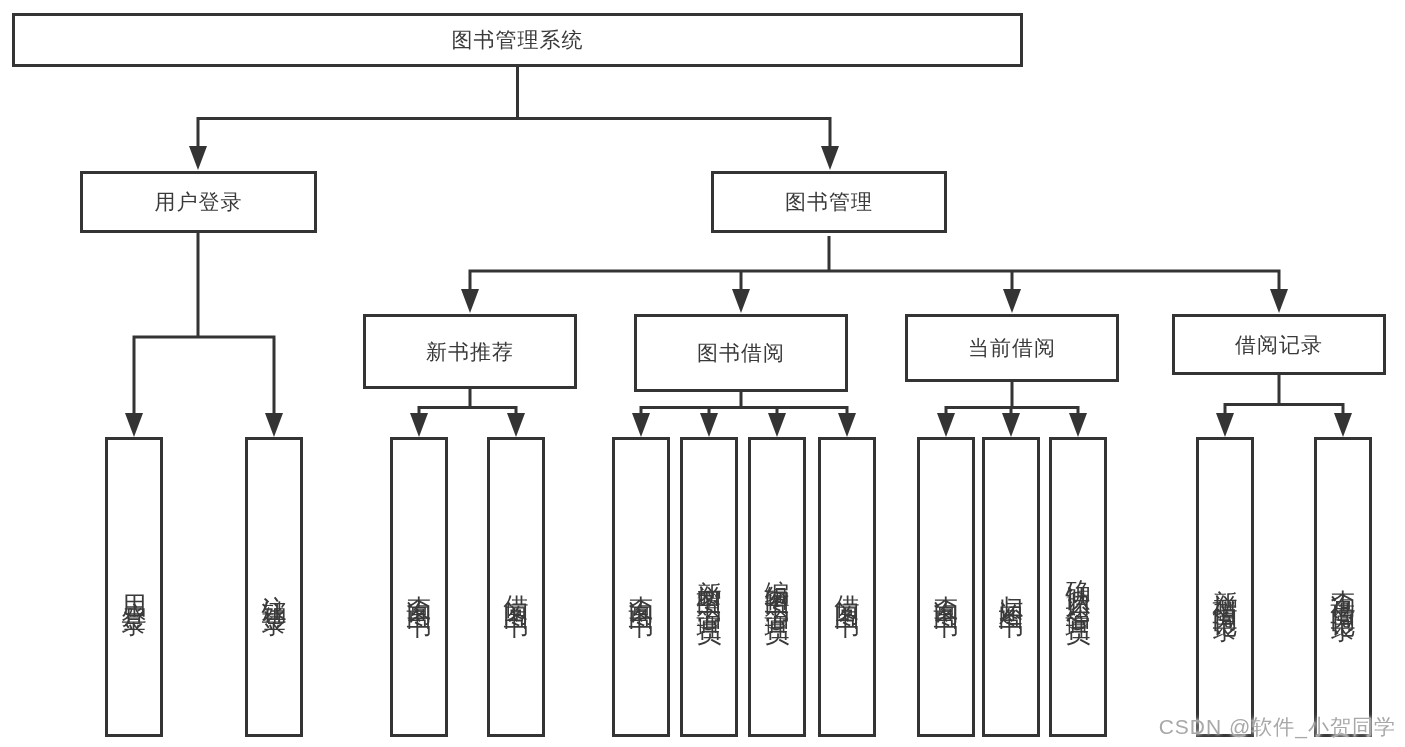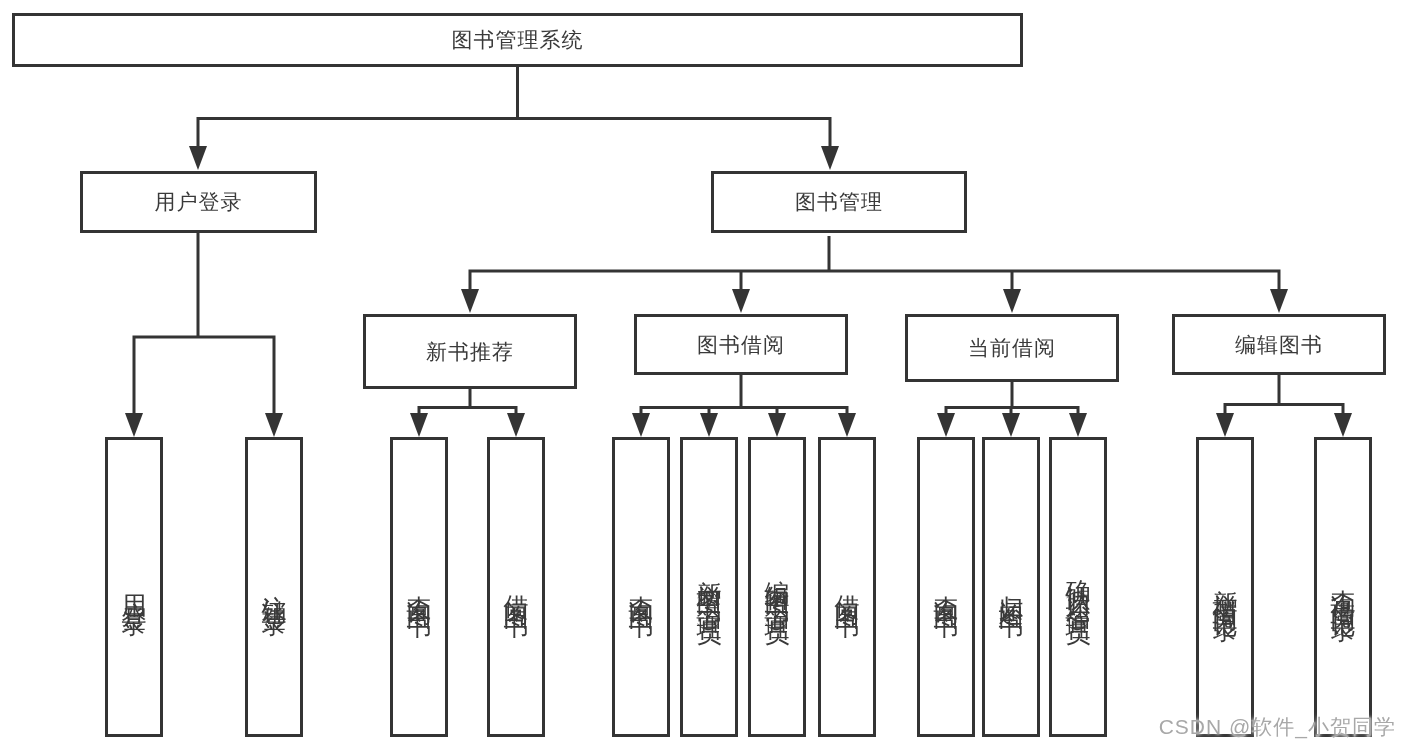--- a/index.html
+++ b/index.html
@@ -103,35 +103,35 @@
     </g>
   </svg>
 
   <div class="box h-box" style="left:12px; top:13px; width:1011px; height:54px">
     <span>图书管理系统</span>
   </div>
 
   <div class="box h-box" style="left:80px; top:171px; width:237px; height:62px">
     <span>用户登录</span>
   </div>
-  <div class="box h-box" style="left:711px; top:171px; width:256px; height:62px">
+  <div class="box h-box" style="left:711px; top:171px; width:236px; height:62px">
     <span>图书管理</span>
   </div>
 
   <div class="box h-box" style="left:363px; top:314px; width:214px; height:75px">
     <span>新书推荐</span>
   </div>
-  <div class="box h-box" style="left:634px; top:314px; width:214px; height:61px">
+  <div class="box h-box" style="left:634px; top:314px; width:214px; height:78px">
     <span>图书借阅</span>
   </div>
   <div class="box h-box" style="left:905px; top:314px; width:214px; height:68px">
     <span>当前借阅</span>
   </div>
   <div class="box h-box" style="left:1172px; top:314px; width:214px; height:61px">
-    <span>编辑图书</span>
+    <span>借阅记录</span>
   </div>
 
   <div class="box v-box" style="left:105px; top:437px; width:58px; height:300px">
     <span>用户登录</span>
   </div>
   <div class="box v-box" style="left:245px; top:437px; width:58px; height:300px">
     <span>注销登录</span>
   </div>
 
   <div class="box v-box" style="left:390px; top:437px; width:58px; height:300px">

